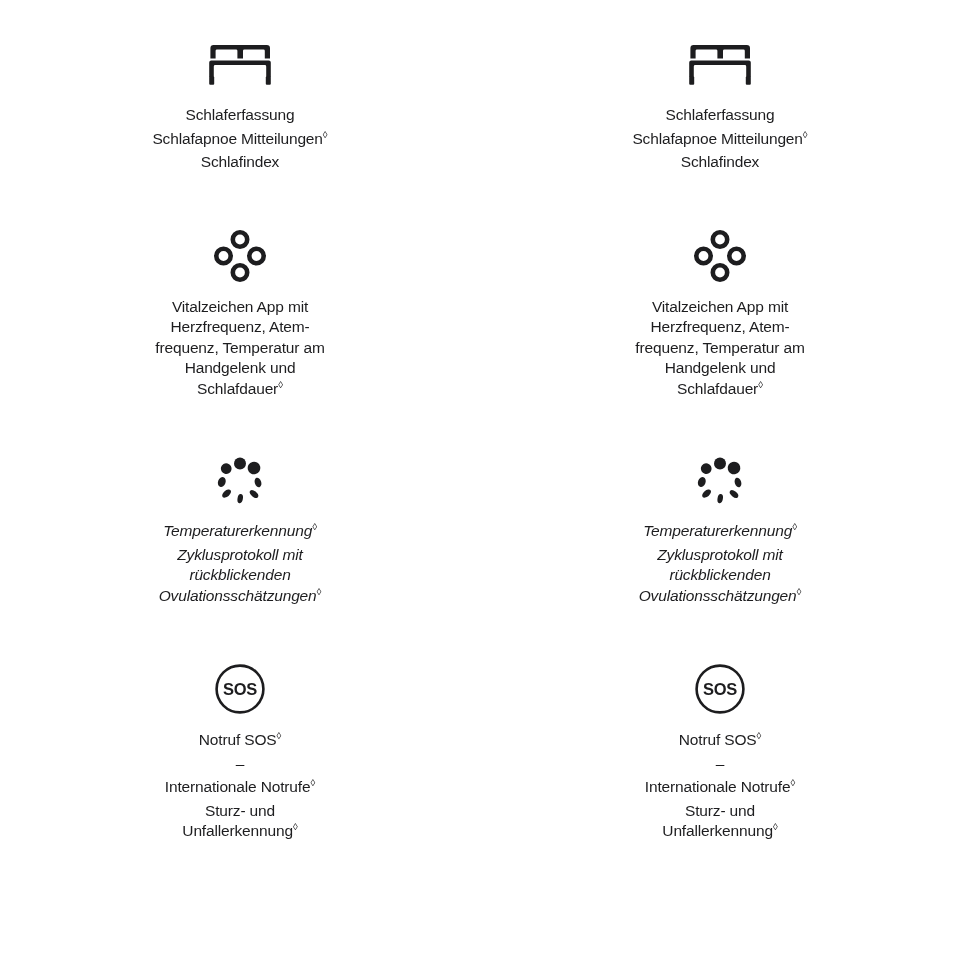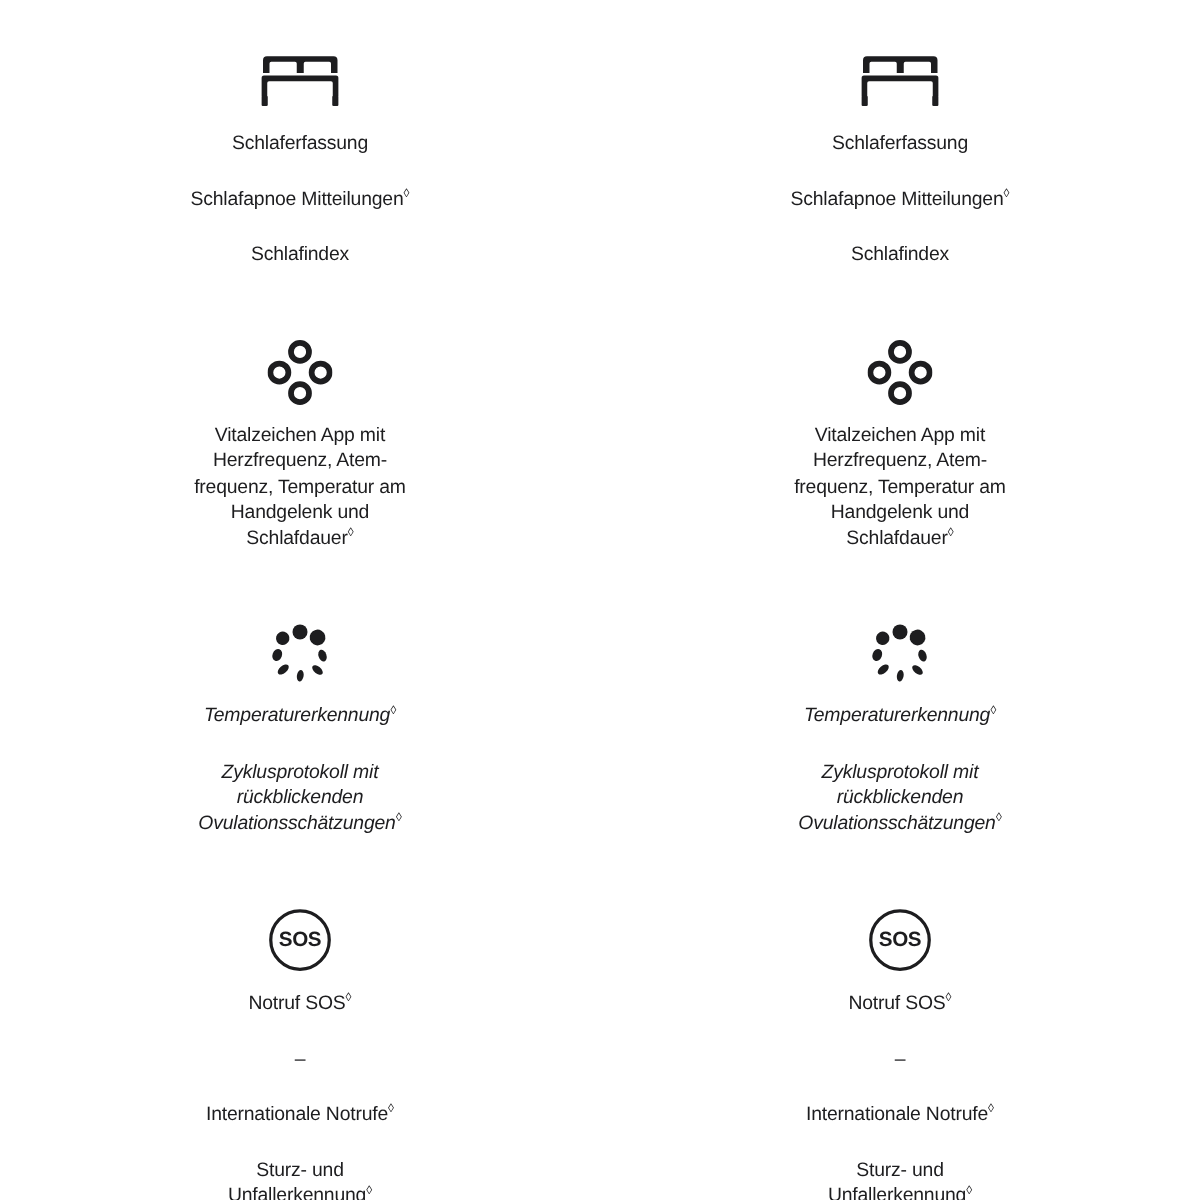--- a/index.html
+++ b/index.html
@@ -55,21 +55,21 @@
     font-size: 15.5px;
     line-height: 20.5px;
     text-align: center;
     letter-spacing: -0.01em;
     margin: 0;
     padding: 0 12px;
     max-width: 215px;
     white-space: pre-line;
   }
 
-  .feature-line + .feature-line { margin-top: 24px; }
+  .feature-line + .feature-line { margin-top: 3px; }
 
   .feature-line.dash {
     font-size: 15.5px;
     line-height: 20.5px;
   }
 
   sup.ref {
     font-size: 0.62em;
     vertical-align: super;
     line-height: 0;

